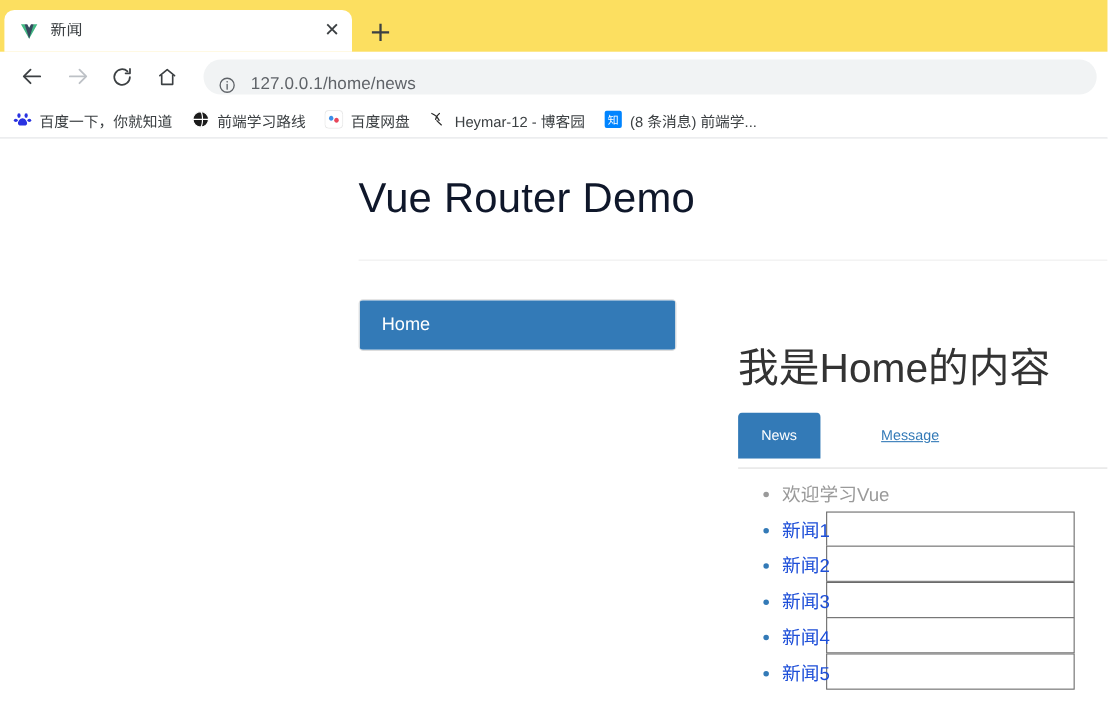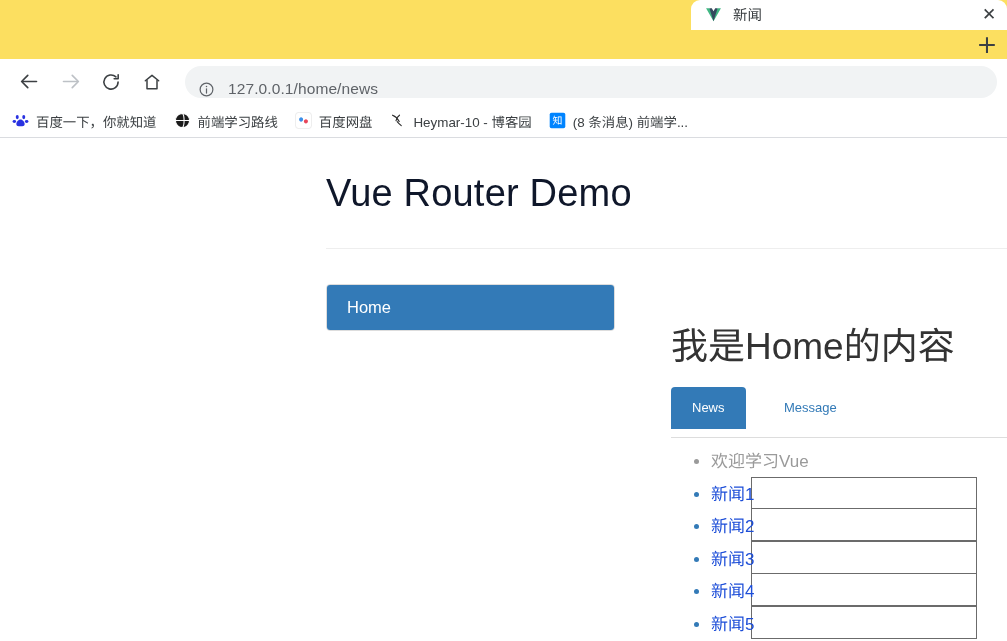--- a/index.html
+++ b/index.html
@@ -19,27 +19,26 @@
   
   .browser {
     position: relative;
     width: 1007px;
     height: 641px;
     background: #ffffff;
   }
 
   .tabstrip {
     position: relative;
-    height: 59px;
+    height: 47px;
     background: #fcdf60;
     display: flex;
     align-items: flex-end;
     padding-left: 4px;
     box-sizing: border-box;
-    flex-direction: column;
   }
 
   .tab {
     position: relative;
     width: 316px;
     height: 38px;
     background: #ffffff;
     border-radius: 9px 9px 0 0;
     display: flex;
     align-items: center;
@@ -284,24 +283,25 @@
 
   .tab-pill.active {
     left: 0;
     background: #337ab7;
     color: #ffffff;
     border: 1px solid #337ab7;
     border-bottom-color: transparent;
   }
 
   .tab-pill.inactive {
-    left: 92px;
+    left: 109px;
     background: transparent;
     color: #337ab7;
     border: 1px solid transparent;
+    text-decoration: underline;
   }
 
   .news-list {
     margin: 8px 0 0 0;
     padding-left: 40px;
     list-style: disc;
   }
 
   .news-list li {
     font-size: 17px;
@@ -429,21 +429,21 @@
     </div>
 
     <div class="bookmark">
       <span class="bookmark-icon">
         <svg viewBox="0 0 24 24" width="17" height="17" fill="none" stroke="#2b2b2b" stroke-width="1.6" stroke-linecap="round">
           <path d="M5 4.5c4.5 1.8 7.5 4.8 9.4 8.8"></path>
           <path d="M14.8 4.5c-3 2-4.4 4.6-4.9 7.6"></path>
           <path d="M11.5 13.7c1.6 1.8 3.5 3.6 5.8 5.5"></path>
         </svg>
       </span>
-      <span class="bookmark-label">Heymar-10 - 博客园</span>
+      <span class="bookmark-label">Heymar-12 - 博客园</span>
     </div>
 
     <div class="bookmark">
       <span class="bookmark-icon">
         <svg viewBox="0 0 24 24" width="17" height="17">
           <rect x="1" y="1" width="22" height="22" rx="2.5" fill="#0084ff"></rect>
           <text x="12" y="17.4" font-size="14" font-family="DejaVu Sans, sans-serif" fill="#ffffff" text-anchor="middle">知</text>
         </svg>
       </span>
       <span class="bookmark-label">(8 条消息) 前端学...</span>

